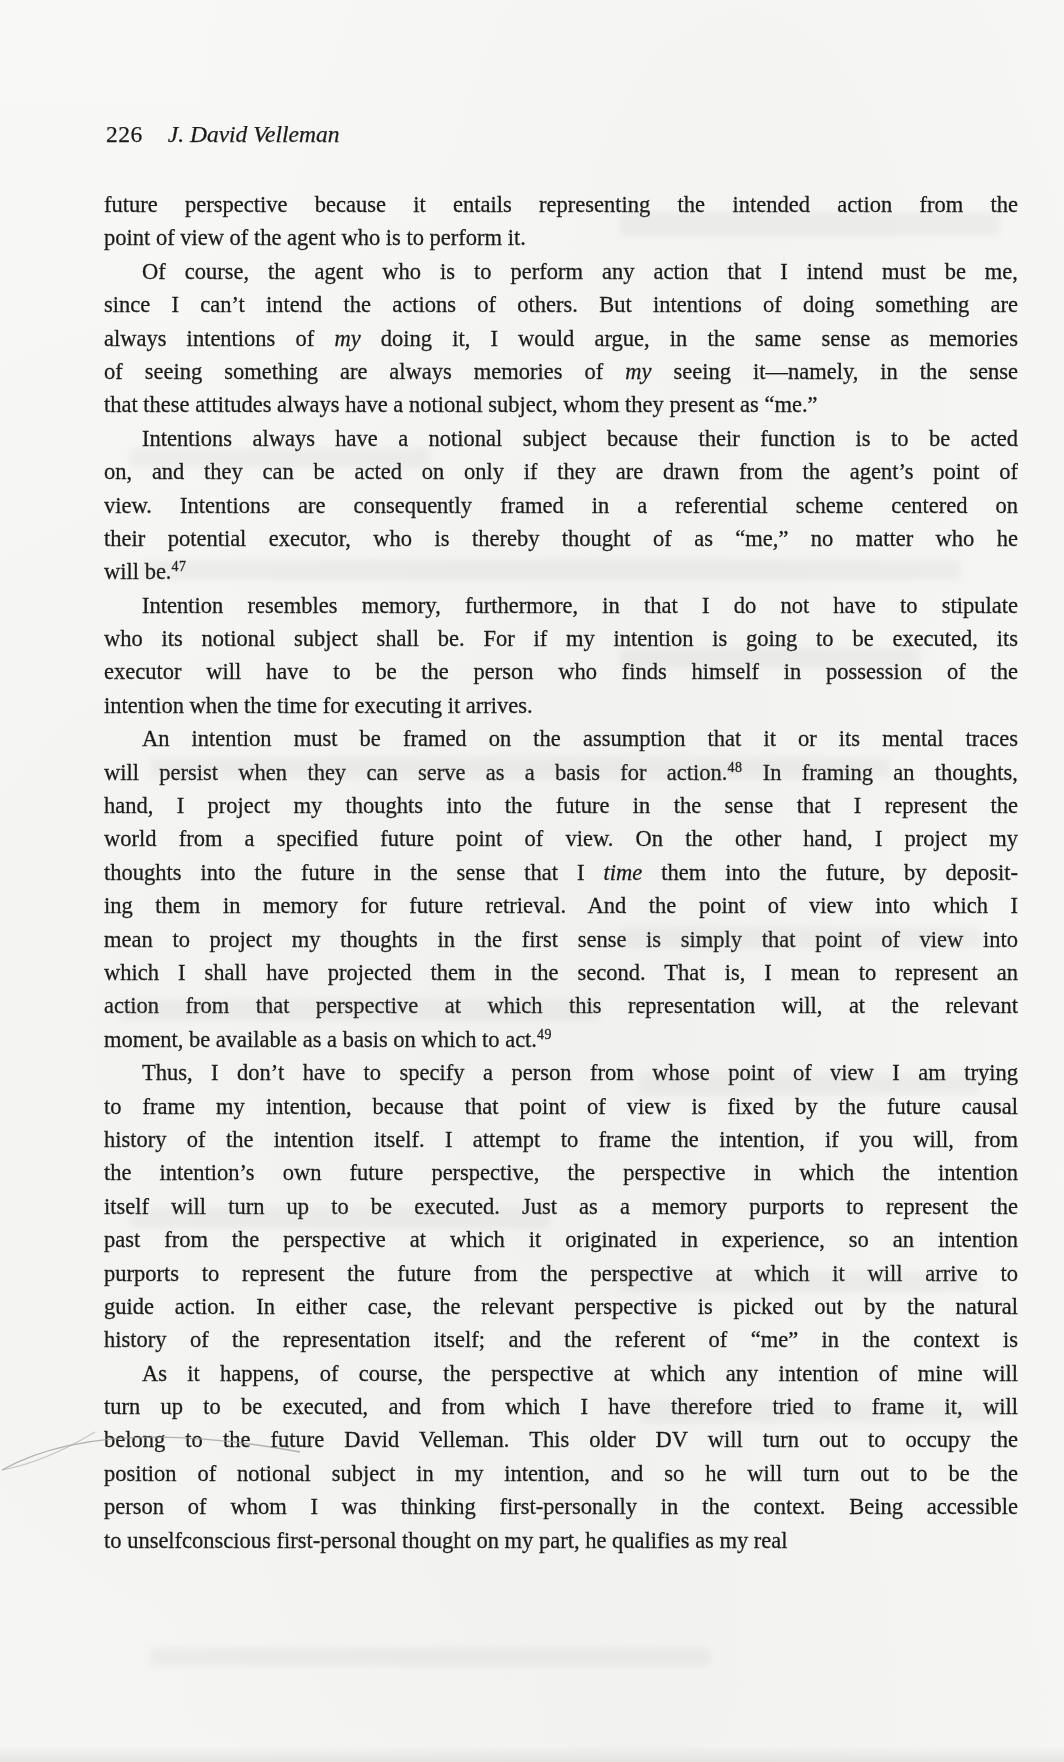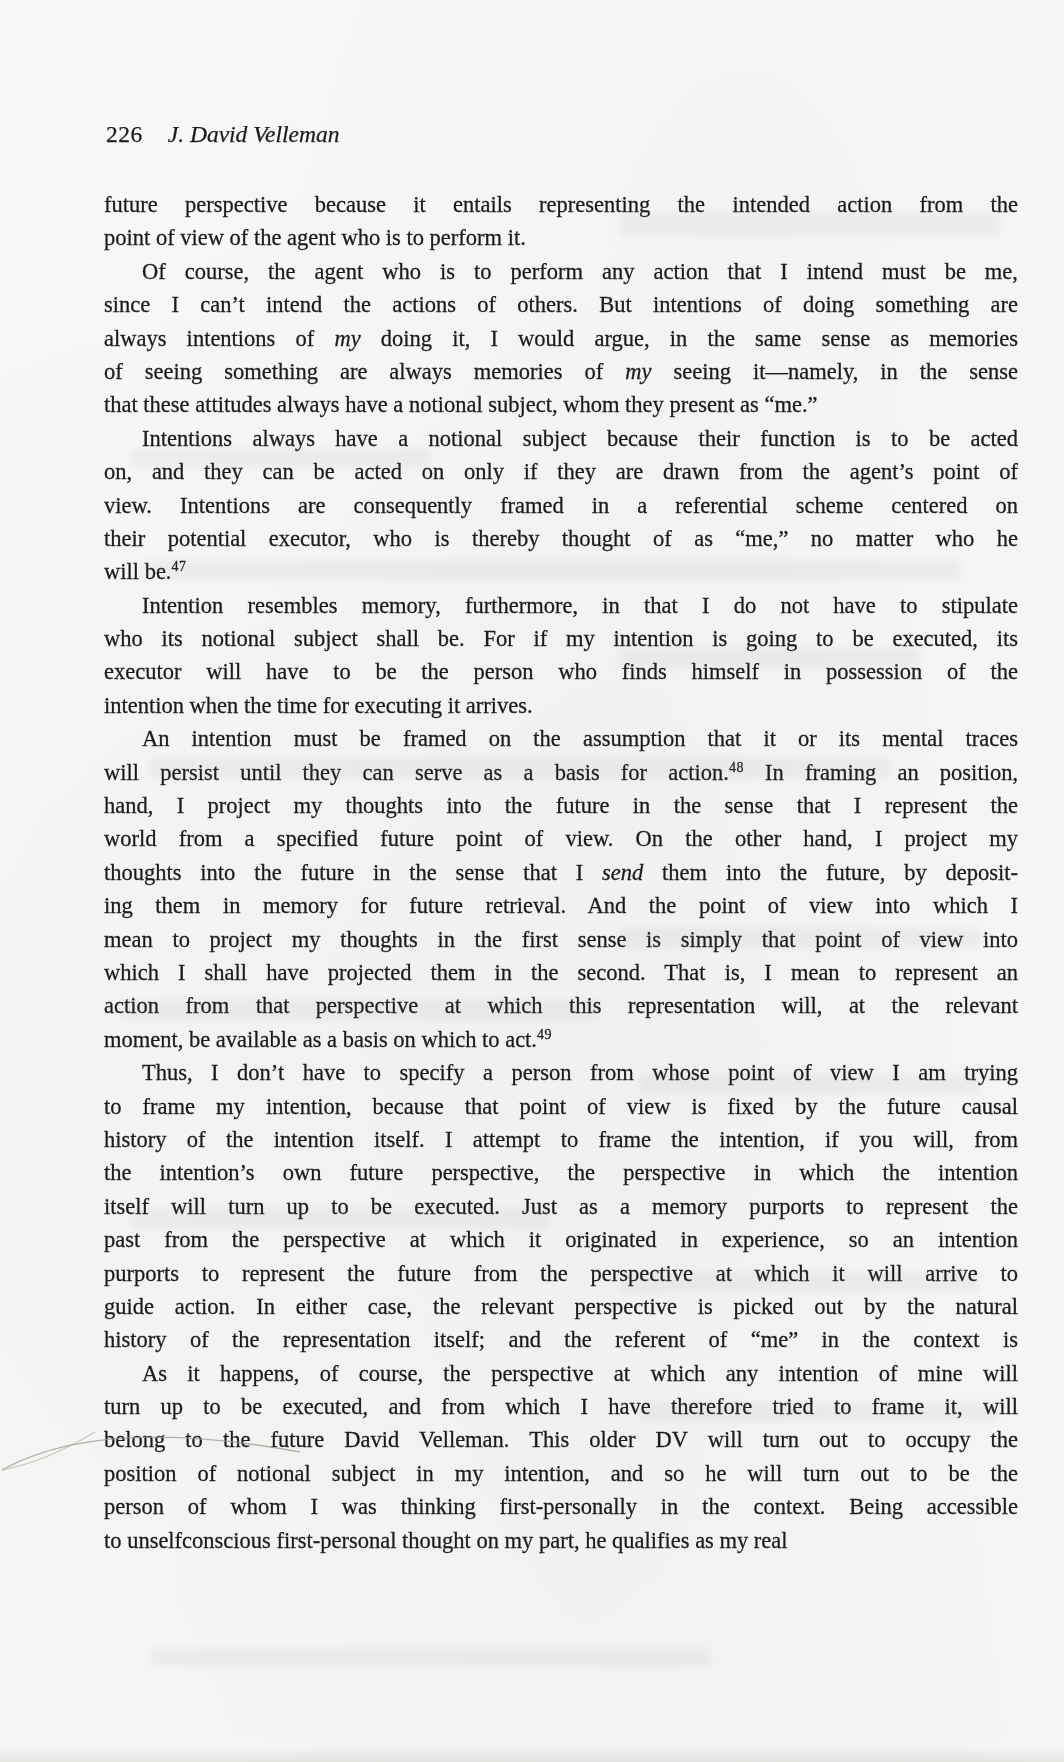--- a/index.html
+++ b/index.html
@@ -93,24 +93,24 @@
         <div class="line last"><span>will be.</span><sup>47</sup></div>
       </div>
       <div class="para">
         <div class="line indent"><span>Intention resembles memory, furthermore, in that I do not have to stipulate</span></div>
         <div class="line"><span>who its notional subject shall be. For if my intention is going to be executed, its</span></div>
         <div class="line"><span>executor will have to be the person who finds himself in possession of the</span></div>
         <div class="line last"><span>intention when the time for executing it arrives.</span></div>
       </div>
       <div class="para">
         <div class="line indent"><span>An intention must be framed on the assumption that it or its mental traces</span></div>
-        <div class="line"><span>will persist until they can serve as a basis for action.</span><sup>48</sup><span> In framing an position,</span></div>
+        <div class="line"><span>will persist when they can serve as a basis for action.</span><sup>48</sup><span> In framing an thoughts,</span></div>
         <div class="line"><span>hand, I project my thoughts into the future in the sense that I represent the</span></div>
         <div class="line"><span>world from a specified future point of view. On the other hand, I project my</span></div>
-        <div class="line"><span>thoughts into the future in the sense that I </span><i>send</i><span> them into the future, by deposit-</span></div>
+        <div class="line"><span>thoughts into the future in the sense that I </span><i>time</i><span> them into the future, by deposit-</span></div>
         <div class="line"><span>ing them in memory for future retrieval. And the point of view into which I</span></div>
         <div class="line"><span>mean to project my thoughts in the first sense is simply that point of view into</span></div>
         <div class="line"><span>which I shall have projected them in the second. That is, I mean to represent an</span></div>
         <div class="line"><span>action from that perspective at which this representation will, at the relevant</span></div>
         <div class="line last"><span>moment, be available as a basis on which to act.</span><sup>49</sup></div>
       </div>
       <div class="para">
         <div class="line indent"><span>Thus, I don’t have to specify a person from whose point of view I am trying</span></div>
         <div class="line"><span>to frame my intention, because that point of view is fixed by the future causal</span></div>
         <div class="line"><span>history of the intention itself. I attempt to frame the intention, if you will, from</span></div>

